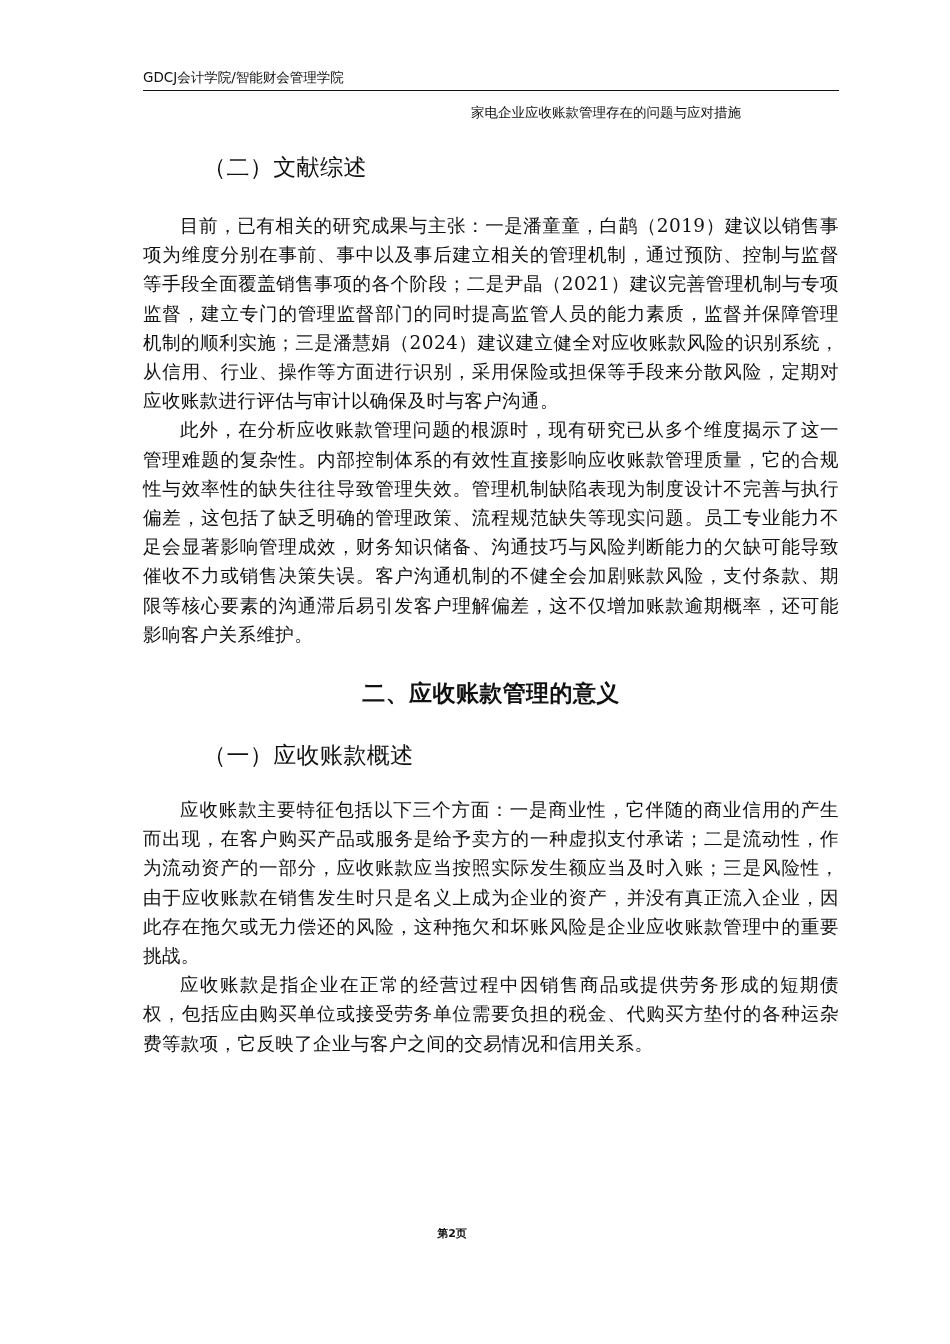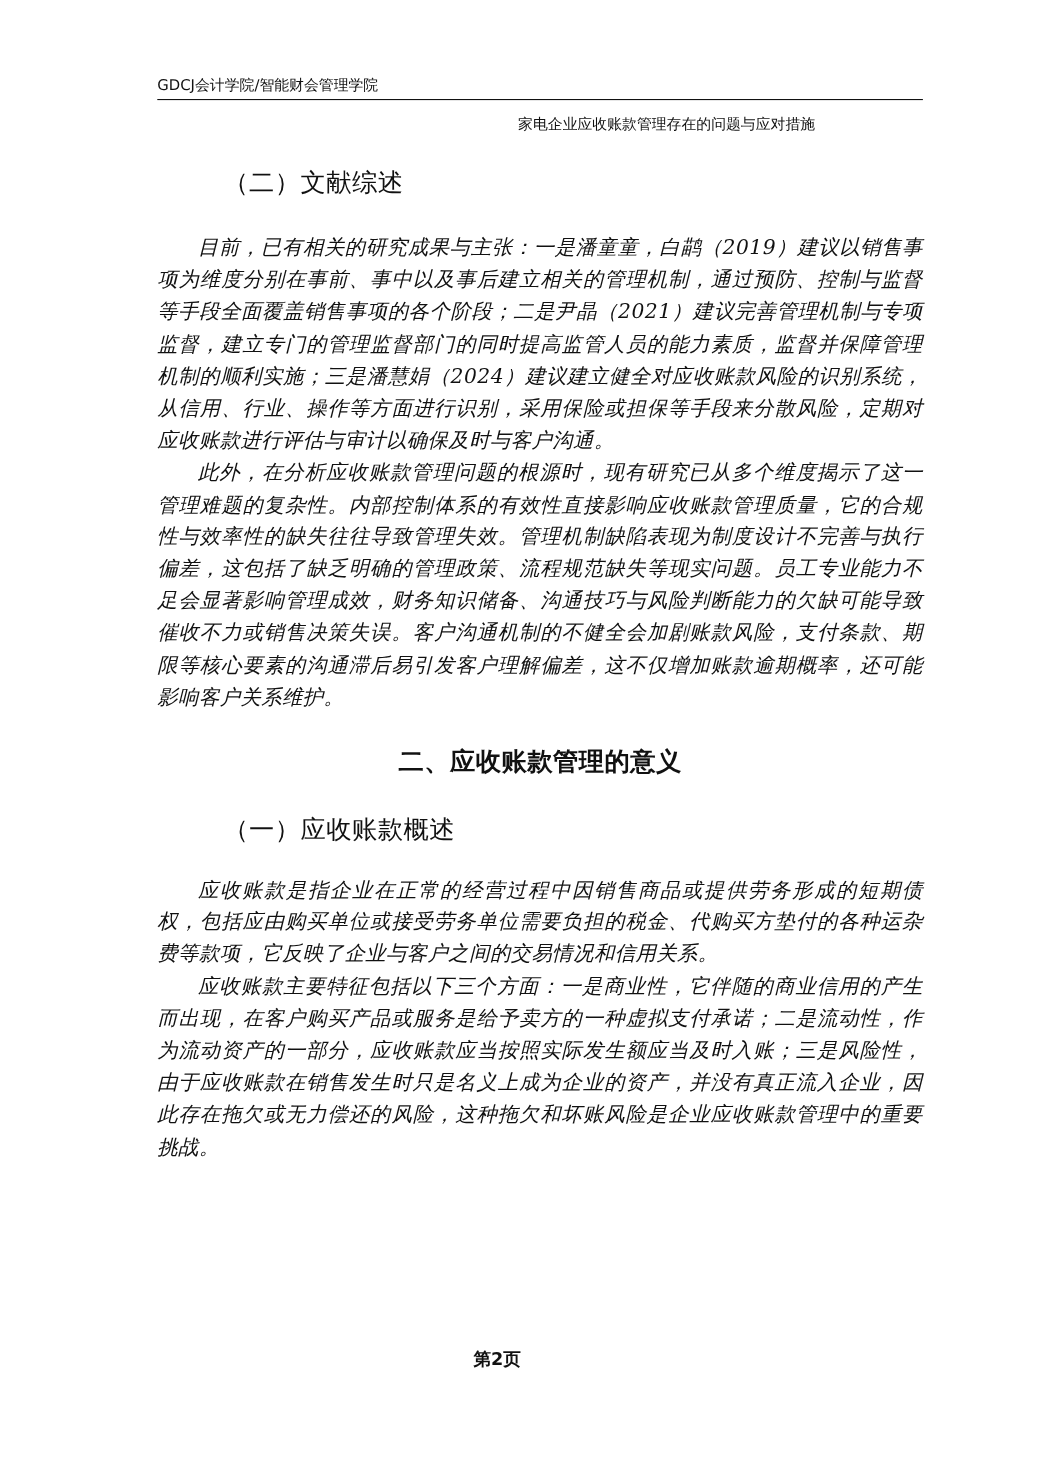--- a/index.html
+++ b/index.html
@@ -5,25 +5,25 @@
   html, body { margin: 0; padding: 0; background: #ffffff; }
   body { width: 950px; height: 1344px; position: relative; overflow: hidden; color: #111; }
   .page { position: absolute; left: 0; top: 0; width: 950px; height: 1344px; background: #fff; border-radius: 17px; }
   .header { position: absolute; left: 143px; top: 68px; width: 696px; height: 22px; border-bottom: 1.5px solid #111;
             font-family: "DejaVu Sans", sans-serif; font-size: 13.5px; }
   .header .left { position: absolute; left: 0; top: 1px; }
   .header .right { position: absolute; left: 328px; top: 1px; margin-top: 35px; }
   .body { position: absolute; left: 143px; top: 120px; width: 696px;
           font-family: "DejaVu Serif", serif; font-size: 18.5px; line-height: 29.2px; text-align: justify; letter-spacing: 0.4px; }
   .body p { margin: 0; }
-  .indent { text-indent: 2em; font-style: italic; }
+  .indent { text-indent: 2em; }
   .h2 { font-family: "DejaVu Sans", sans-serif; font-size: 23px; font-weight: normal; margin: 0; }
   .h1 { font-family: "DejaVu Sans", sans-serif; font-size: 23px; font-weight: bold; text-align: center; margin: 0; }
   .footer { position: absolute; left: 0; width: 904px; top: 1226px; text-align: center;
-            font-family: "DejaVu Sans", sans-serif; font-size: 16px; font-weight: bold; }
+            font-family: "DejaVu Sans", sans-serif; font-size: 11px; font-weight: bold; }
 </style>
 </head>
 <body>
 
 <div class="page">
 
   <div class="header">
     <span class="left">GDCJ会计学院/智能财会管理学院</span>
     <span class="right">家电企业应收账款管理存在的问题与应对措施</span>
   </div>
@@ -36,18 +36,18 @@
 
     <p class="indent">目前，已有相关的研究成果与主张：一是潘童童，白鹋（2019）建议以销售事项为维度分别在事前、事中以及事后建立相关的管理机制，通过预防、控制与监督等手段全面覆盖销售事项的各个阶段；二是尹晶（2021）建议完善管理机制与专项监督，建立专门的管理监督部门的同时提高监管人员的能力素质，监督并保障管理机制的顺利实施；三是潘慧娟（2024）建议建立健全对应收账款风险的识别系统，从信用、行业、操作等方面进行识别，采用保险或担保等手段来分散风险，定期对应收账款进行评估与审计以确保及时与客户沟通。</p>
     <p class="indent">此外，在分析应收账款管理问题的根源时，现有研究已从多个维度揭示了这一管理难题的复杂性。内部控制体系的有效性直接影响应收账款管理质量，它的合规性与效率性的缺失往往导致管理失效。管理机制缺陷表现为制度设计不完善与执行偏差，这包括了缺乏明确的管理政策、流程规范缺失等现实问题。员工专业能力不足会显著影响管理成效，财务知识储备、沟通技巧与风险判断能力的欠缺可能导致催收不力或销售决策失误。客户沟通机制的不健全会加剧账款风险，支付条款、期限等核心要素的沟通滞后易引发客户理解偏差，这不仅增加账款逾期概率，还可能影响客户关系维护。</p>
 
     <div style="height:24px"></div>
     <p class="h1" style="line-height:40px;">二、应收账款管理的意义</p>
     <div style="height:24px"></div>
     <p class="h2" style="padding-left:60px; line-height:36px;">（一）应收账款概述</p>
     <div style="height:22px"></div>
 
+    <p class="indent">应收账款主要特征包括以下三个方面：一是商业性，它伴随的商业信用的产生而出现，在客户购买产品或服务是给予卖方的一种虚拟支付承诺；二是流动性，作为流动资产的一部分，应收账款应当按照实际发生额应当及时入账；三是风险性，由于应收账款在销售发生时只是名义上成为企业的资产，并没有真正流入企业，因此存在拖欠或无力偿还的风险，这种拖欠和坏账风险是企业应收账款管理中的重要挑战。</p>
     <p class="indent">应收账款是指企业在正常的经营过程中因销售商品或提供劳务形成的短期债权，包括应由购买单位或接受劳务单位需要负担的税金、代购买方垫付的各种运杂费等款项，它反映了企业与客户之间的交易情况和信用关系。</p>
-    <p class="indent">应收账款主要特征包括以下三个方面：一是商业性，它伴随的商业信用的产生而出现，在客户购买产品或服务是给予卖方的一种虚拟支付承诺；二是流动性，作为流动资产的一部分，应收账款应当按照实际发生额应当及时入账；三是风险性，由于应收账款在销售发生时只是名义上成为企业的资产，并没有真正流入企业，因此存在拖欠或无力偿还的风险，这种拖欠和坏账风险是企业应收账款管理中的重要挑战。</p>
   </div>
 
   <div class="footer">第2页</div>
 </div>
 
 </body></html>

